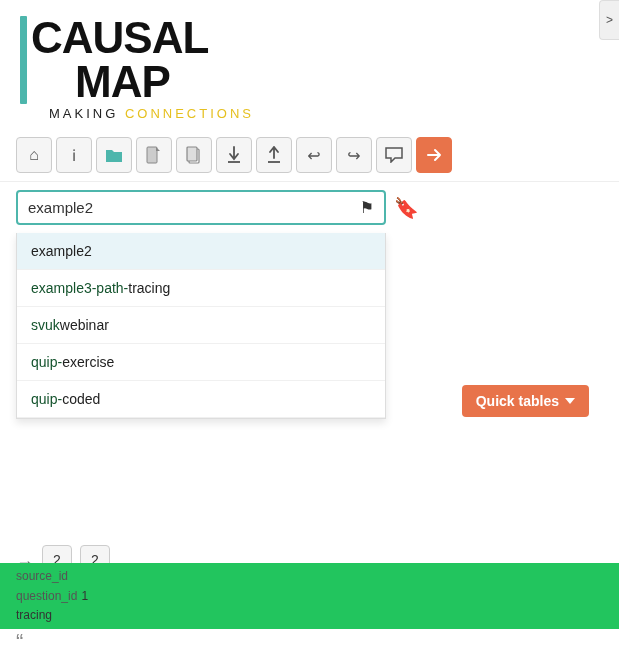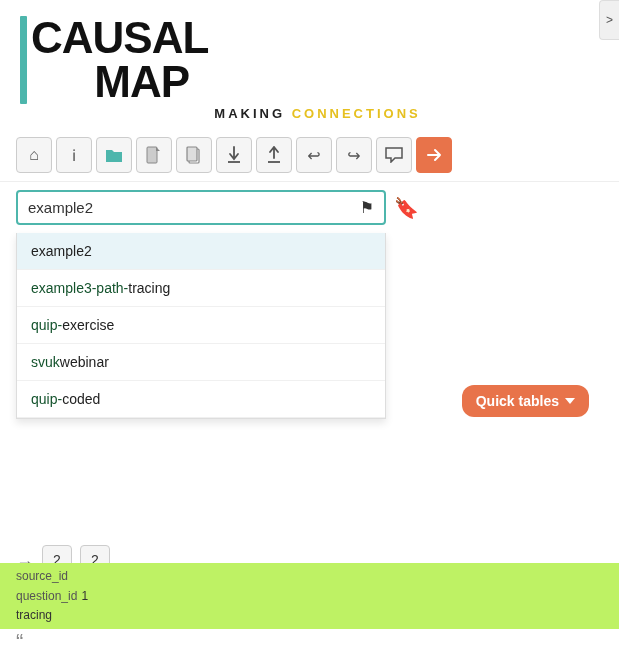--- a/index.html
+++ b/index.html
@@ -116,21 +116,21 @@
     }
 
     
     .quick-tables-btn {
       position: absolute;
       right: 16px;
       top: -230px;
       background: #e8734a;
       color: #fff;
       border: none;
-      border-radius: 12px;
+      border-radius: 4px;
       padding: 8px 14px;
       font-size: 14px;
       font-weight: 600;
       cursor: pointer;
       display: flex;
       align-items: center;
       gap: 6px;
     }
     .quick-tables-btn .arrow-down {
       border-left: 5px solid transparent;
@@ -155,21 +155,21 @@
     
     .status-bar {
       position: absolute;
       bottom: 30px;
       left: 0;
       right: 0;
       padding: 4px 16px;
       font-size: 12px;
       color: #444;
       line-height: 1.6;
-      background: #bef264;
+      background: #22c55e;
     }
     .status-bar .field-row {
       display: flex;
       gap: 4px;
     }
     .field-label {
       color: #555;
       font-weight: 500;
     }
     .field-value {
@@ -200,21 +200,20 @@
       justify-content: center;
       cursor: pointer;
       font-size: 12px;
       color: #555;
       border-radius: 4px 0 0 4px;
     }
 
     
     .logo-block {
       padding: 16px 4px 0 20px;
-      text-align: center;
     }
     .logo-top-line {
       display: flex;
       align-items: stretch;
     }
     .teal-line {
       width: 7px;
       background: #4db6ac;
       margin-right: 4px;
       border-radius: 1px;
@@ -230,24 +229,25 @@
     .logo-map-text {
       font-size: 44px;
       font-weight: 900;
       color: #111;
       line-height: 1;
       letter-spacing: -1px;
       margin-left: 44px;
     }
     .logo-making {
       font-size: 13px;
-      font-weight: 700;
+      font-weight: 400;
       letter-spacing: 3px;
       color: #222;
       margin-top: 2px;
+      margin-left: 29px;
     }
     .logo-making .connections {
       color: #e6c020;
     }
 
     .wrapper {
       position: relative;
       width: 619px;
       height: 659px;
       overflow: hidden;
@@ -331,24 +331,24 @@
 
     <div class="dropdown-list">
       <div class="dropdown-scroll">
         <div class="dropdown-item selected">
           <span class="text-dark">example2</span>
         </div>
         <div class="dropdown-item">
           <span class="text-teal">example3-path-</span><span class="text-dark">tracing</span>
         </div>
         <div class="dropdown-item">
+          <span class="text-teal">svuk</span><span class="text-dark">webinar</span>
+        </div>
+        <div class="dropdown-item">
           <span class="text-teal">quip-</span><span class="text-dark">exercise</span>
-        </div>
-        <div class="dropdown-item">
-          <span class="text-teal">svuk</span><span class="text-dark">webinar</span>
         </div>
         <div class="dropdown-item">
           <span class="text-teal">quip-</span><span class="text-dark">coded</span>
         </div>
 
       </div>
     </div>
   </div>
 
   <button class="quick-tables-btn" style="position:absolute; right:30px; top:385px;">

